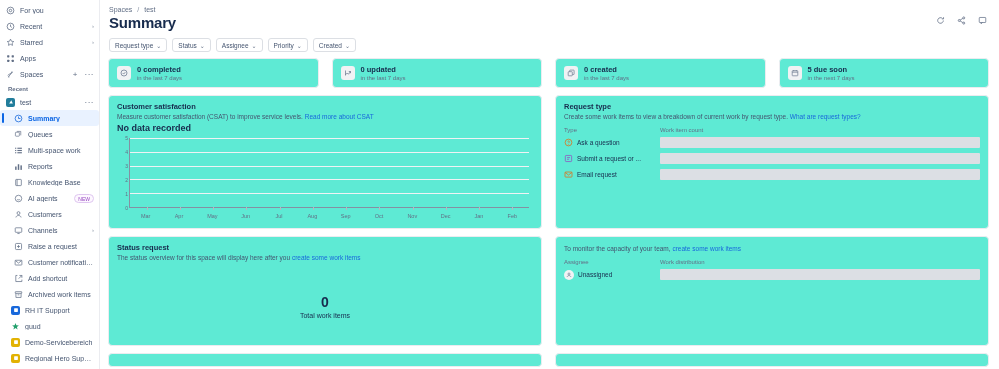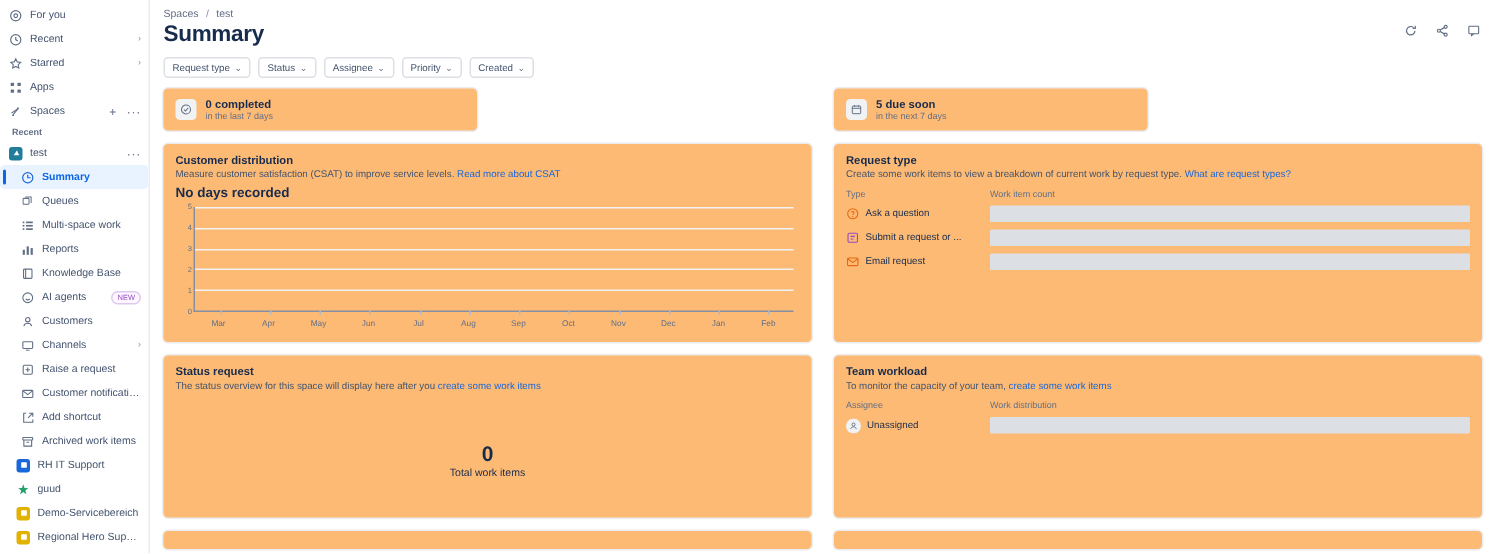--- a/index.html
+++ b/index.html
@@ -122,21 +122,21 @@
     margin-top: 6px;
   }
   .stat-row {
     display: grid;
     grid-template-columns: 1fr 1fr;
     gap: 13px;
   }
   .card {
     border: 1px solid #ebecf0;
     border-radius: 4px;
-    background: #fdba74;
+    background: #5eead4;
     padding: 6px 8px;
   }
   .stat-card {
     display: flex; align-items: center; gap: 6px;
     height: 30px;
     padding: 0 8px;
   }
   .stat-ico {
     width: 14px; height: 14px; border-radius: 3px;
     background: #f1f2f4;
@@ -528,44 +528,68 @@
             <svg width="8" height="8" viewBox="0 0 16 16" fill="none" stroke="currentColor" stroke-width="1.4">
               <circle cx="8" cy="8" r="6"></circle>
                 <path d="M5.4 8.2l1.9 1.9 3.4-3.8"></path>
             </svg>
           </div>
           <div>
             <div class="stat-main">0 completed</div>
             <div class="stat-sub">in the last 7 days</div>
           </div>
         </div>
+        <div class="card stat-card">
+          <div class="stat-ico">
+            <svg width="8" height="8" viewBox="0 0 16 16" fill="none" stroke="currentColor" stroke-width="1.4">
+              <path d="M3 13V3M3 11.5l3.5-3.5 2.5 2.5L13 5"></path>
+                <path d="M13 8.4V5h-3.4"></path>
+            </svg>
+          </div>
+          <div>
+            <div class="stat-main">0 updated</div>
+            <div class="stat-sub">in the last 7 days</div>
+          </div>
+        </div>
       </div>
 
       <div class="stat-row">
+        <div class="card stat-card">
+          <div class="stat-ico">
+            <svg width="8" height="8" viewBox="0 0 16 16" fill="none" stroke="currentColor" stroke-width="1.3">
+              <rect x="2.4" y="5.4" width="8.2" height="8.2" rx="1"></rect>
+                <path d="M5.4 5.4V3a.8.8 0 01.8-.8h7.2c.5 0 .8.4.8.8v7.2a.8.8 0 01-.8.8h-2.4"></path>
+            </svg>
+          </div>
+          <div>
+            <div class="stat-main">0 created</div>
+            <div class="stat-sub">in the last 7 days</div>
+          </div>
+        </div>
         <div class="card stat-card">
           <div class="stat-ico">
             <svg width="8" height="8" viewBox="0 0 16 16" fill="none" stroke="currentColor" stroke-width="1.3">
               <rect x="2.4" y="3.4" width="11.2" height="10.2" rx="1"></rect>
                 <path d="M2.4 6.4h11.2M5.4 2.2v2.4M10.6 2.2v2.4"></path>
             </svg>
           </div>
           <div>
             <div class="stat-main">5 due soon</div>
             <div class="stat-sub">in the next 7 days</div>
           </div>
         </div>
       </div>
 
       <div class="card">
-        <div class="card-title">Customer distribution</div>
+        <div class="card-title">Customer satisfaction</div>
         <div class="card-desc">
           <span>Measure customer satisfaction (CSAT) to improve service levels.</span>
           <span class="link">Read more about CSAT</span>
         </div>
-        <div class="no-data">No days recorded</div>
+        <div class="no-data">No data recorded</div>
 
         <div class="chart-wrap">
           <div class="chart-area" id="plot">
               <div class="gridline" style="top: 0%;"></div>
               <div class="gridline" style="top: 20%;"></div>
               <div class="gridline" style="top: 40%;"></div>
               <div class="gridline" style="top: 60%;"></div>
               <div class="gridline" style="top: 80%;"></div>
               <div class="xtick" style="left: 4.16667%;"></div>
               <div class="xtick" style="left: 12.5%;"></div>
@@ -664,21 +688,20 @@
           <span>The status overview for this space will display here after you</span>
           <span class="link">create some work items</span>
         </div>
         <div class="status-body">
           <div class="status-num">0</div>
           <div class="status-lbl">Total work items</div>
         </div>
       </div>
 
       <div class="card card-team">
-        <div class="card-title">Team workload</div>
         <div class="card-desc">
           <span>To monitor the capacity of your team,</span>
           <span class="link">create some work items</span>
         </div>
         <div class="tbl-head">
           <div class="c1">Assignee</div>
           <div>Work distribution</div>
         </div>
         <div class="tbl-row">
           <div class="c1">

